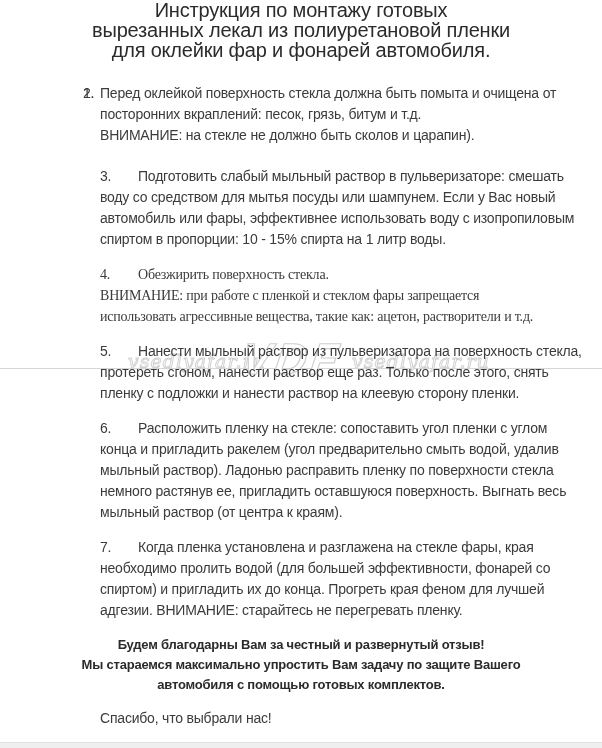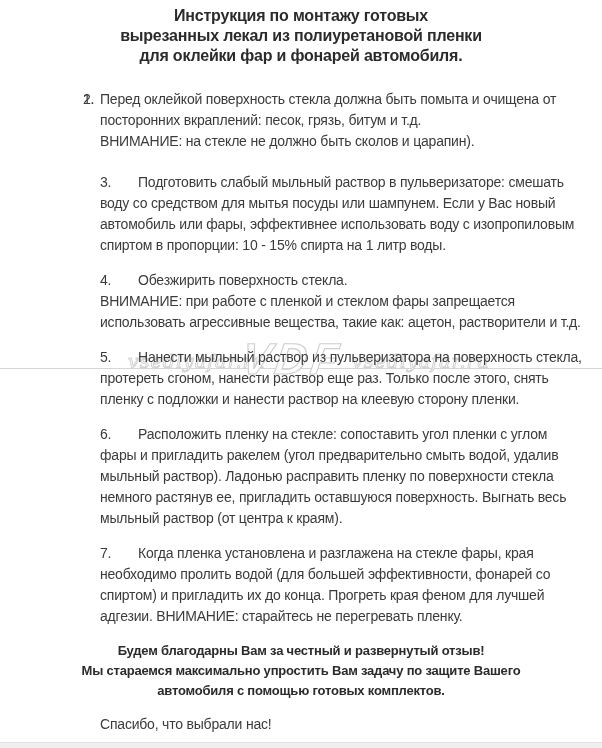--- a/index.html
+++ b/index.html
@@ -8,25 +8,24 @@
     width: 602px;
     height: 748px;
     background: #ffffff;
     overflow: hidden;
     font-family: "Liberation Sans", sans-serif;
     color: #3b3b3b;
   }
   .content { position: relative; z-index: 1; }
 
   .doc-title {
-    padding-top: 6px;
     text-align: center;
-    font-size: 16px;
+    font-size: 20px;
     line-height: 20px;
-    font-weight: 700;
+    font-weight: 400;
     color: #2b2b2b;
     white-space: pre-line;
     letter-spacing: -0.2px;
   }
 
   .item {
     position: relative;
     margin-left: 100px;
     margin-right: 18px;
     font-size: 14px;
@@ -37,21 +36,21 @@
 
   
   .item-a .num { position: absolute; left: -17px; top: 0; }
 
   
   .item-b .num { display: inline-block; width: 38px; }
 
   .m-item1 { margin-top: 23px; }
   .m-item2 { margin-top: 16px; }
   .m-item3 { margin-top: 20px; }
-  .m-item4 { margin-top: 7px;  }
+  .m-item4 { margin-top: 7px; font-family: Liberation Serif, serif;  }
   .m-item5 { margin-top: 10px; }
   .m-item6 { margin-top: 14px; }
   .m-item7 { margin-top: 7px;  }
 
   .footer-bold {
     margin-top: 8px;
     text-align: center;
     font-size: 13px;
     line-height: 20px;
     font-weight: 700;
@@ -146,21 +145,21 @@
     </p>
 
     <p class="item item-b m-item5">
       <span class="num">5.</span><span class="body">Нанести мыльный раствор из пульверизатора на поверхность стекла,
 протереть сгоном, нанести раствор еще раз. Только после этого, снять
 пленку с подложки и нанести раствор на клеевую сторону пленки.</span>
     </p>
 
     <p class="item item-b m-item6">
       <span class="num">6.</span><span class="body">Расположить пленку на стекле: сопоставить угол пленки с углом
-фары и пригладить ракелем (угол предварительно смыть водой, удалив
+конца и пригладить ракелем (угол предварительно смыть водой, удалив
 мыльный раствор). Ладонью расправить пленку по поверхности стекла
 немного растянув ее, пригладить оставшуюся поверхность. Выгнать весь
 мыльный раствор (от центра к краям).</span>
     </p>
 
     <p class="item item-b m-item7">
       <span class="num">7.</span><span class="body">Когда пленка установлена и разглажена на стекле фары, края
 необходимо пролить водой (для большей эффективности, фонарей со
 спиртом) и пригладить их до конца. Прогреть края феном для лучшей
 адгезии. ВНИМАНИЕ: старайтесь не перегревать пленку.</span>

